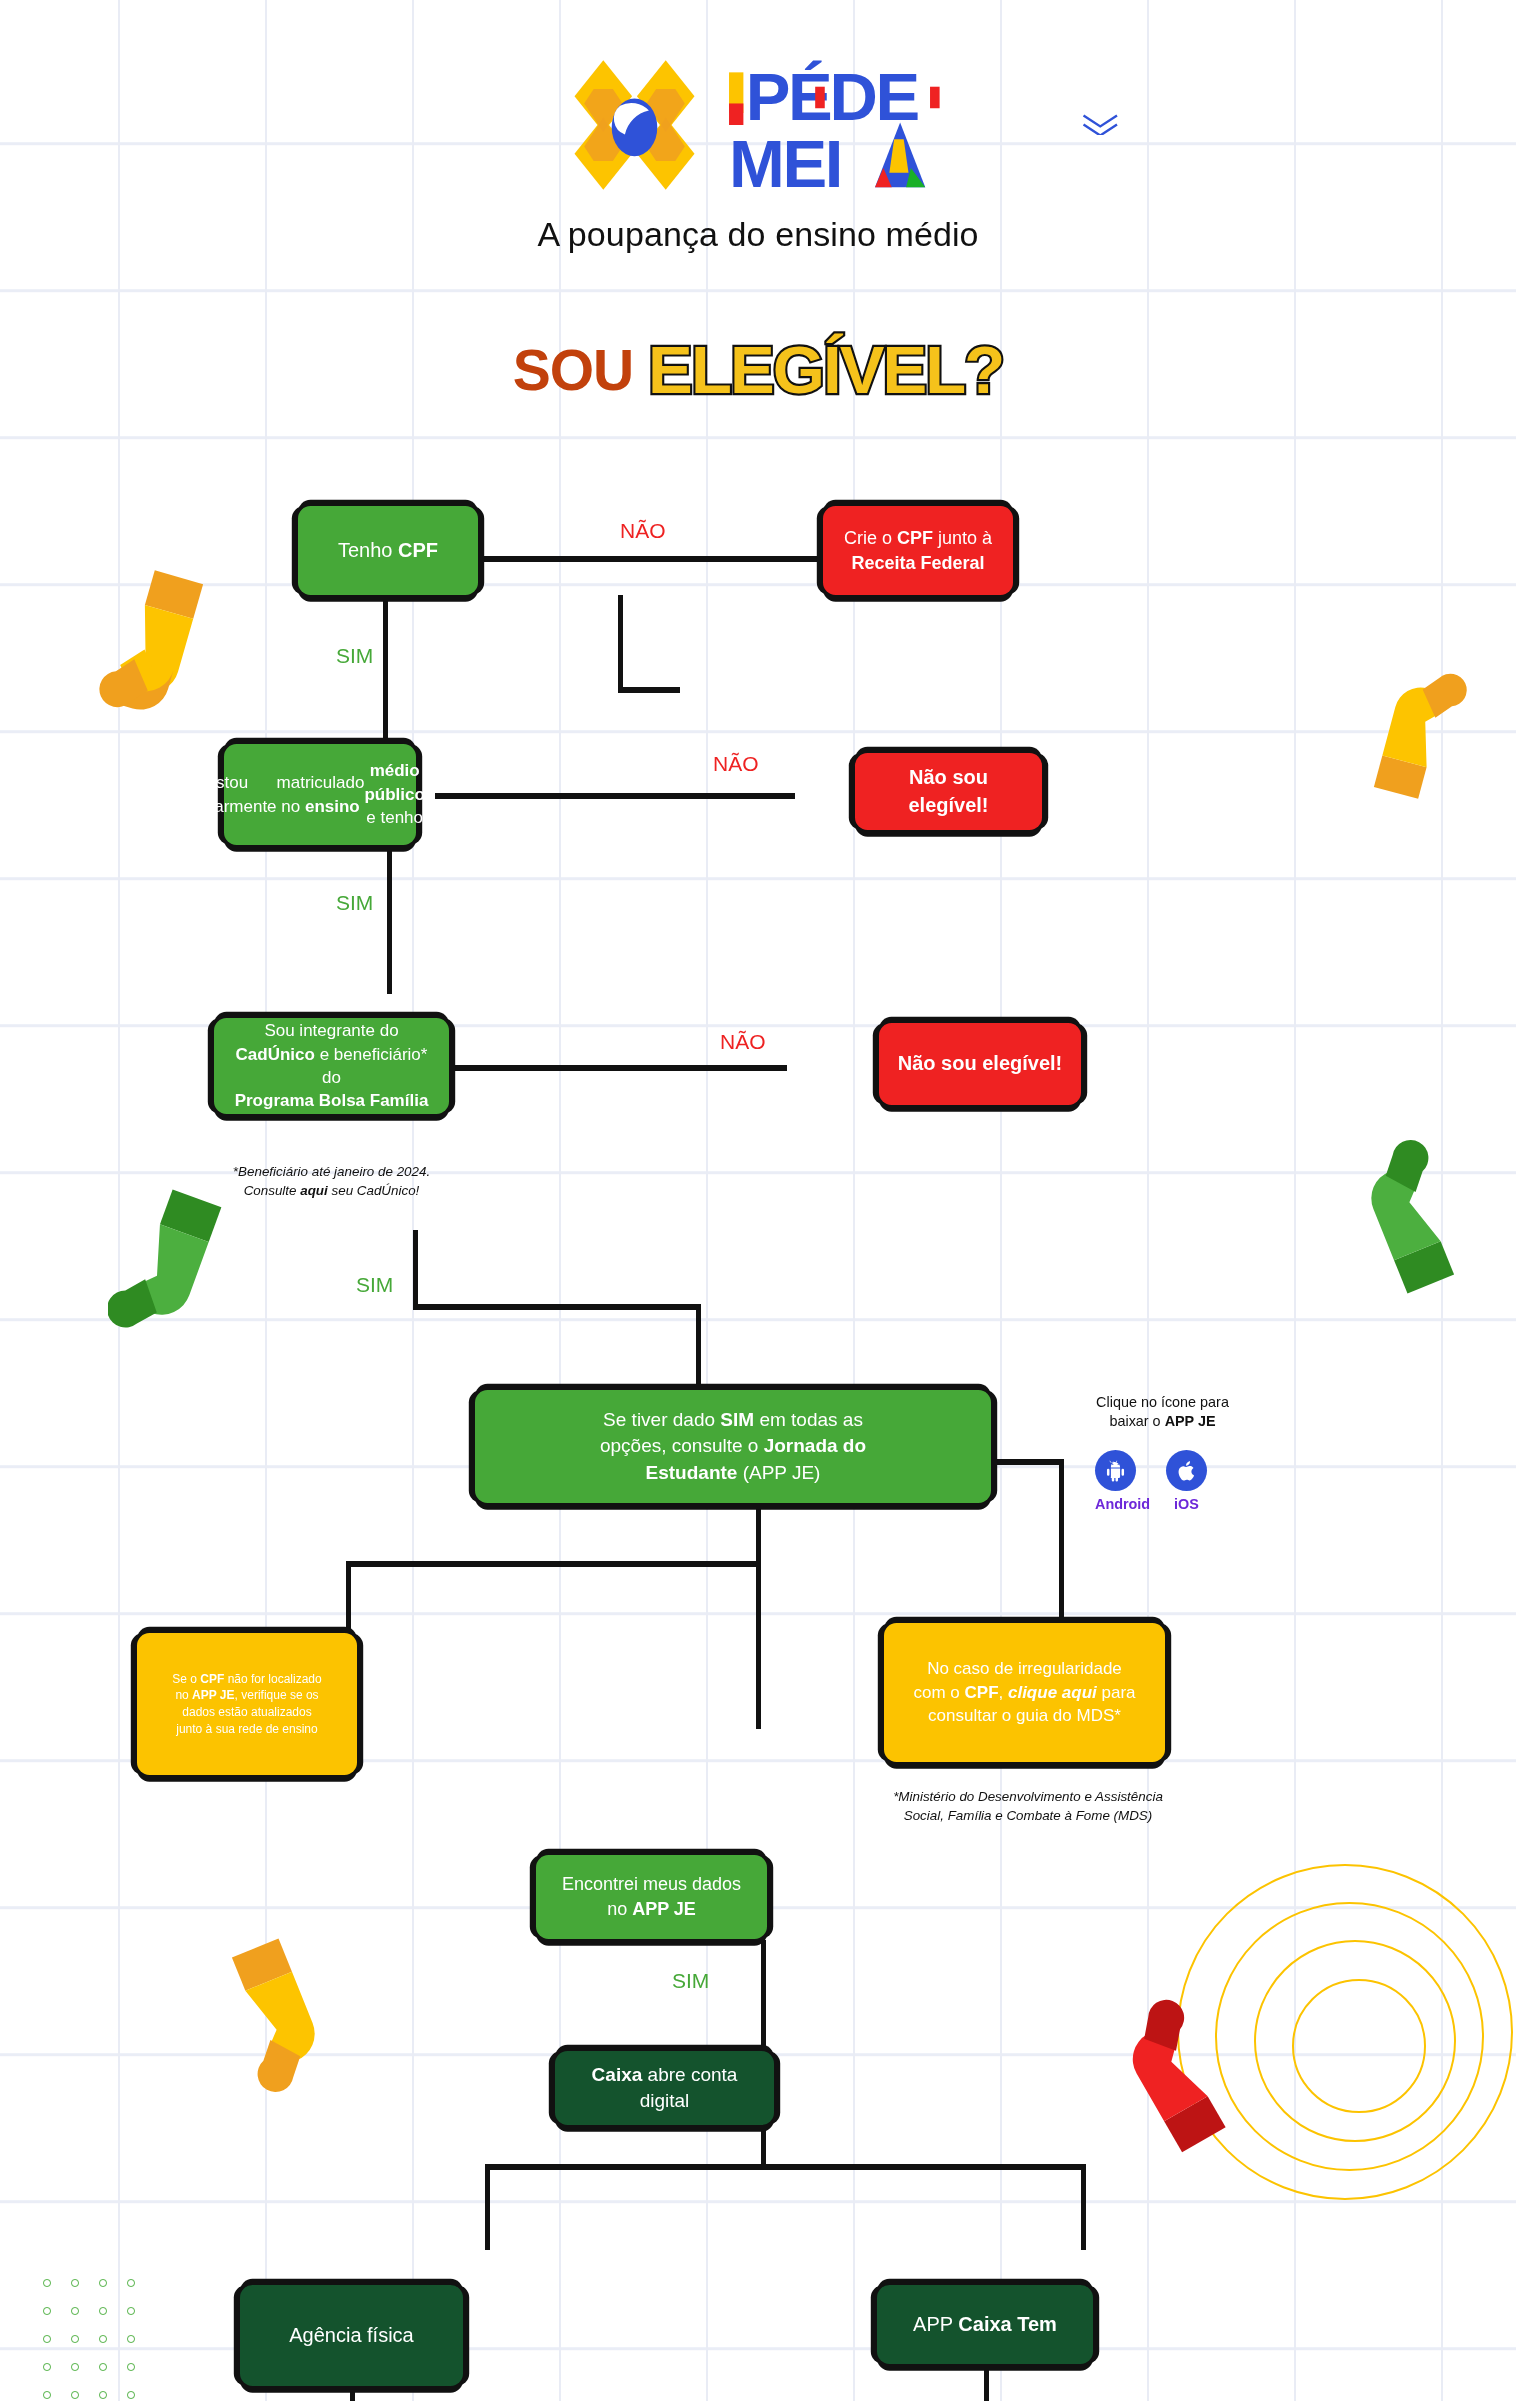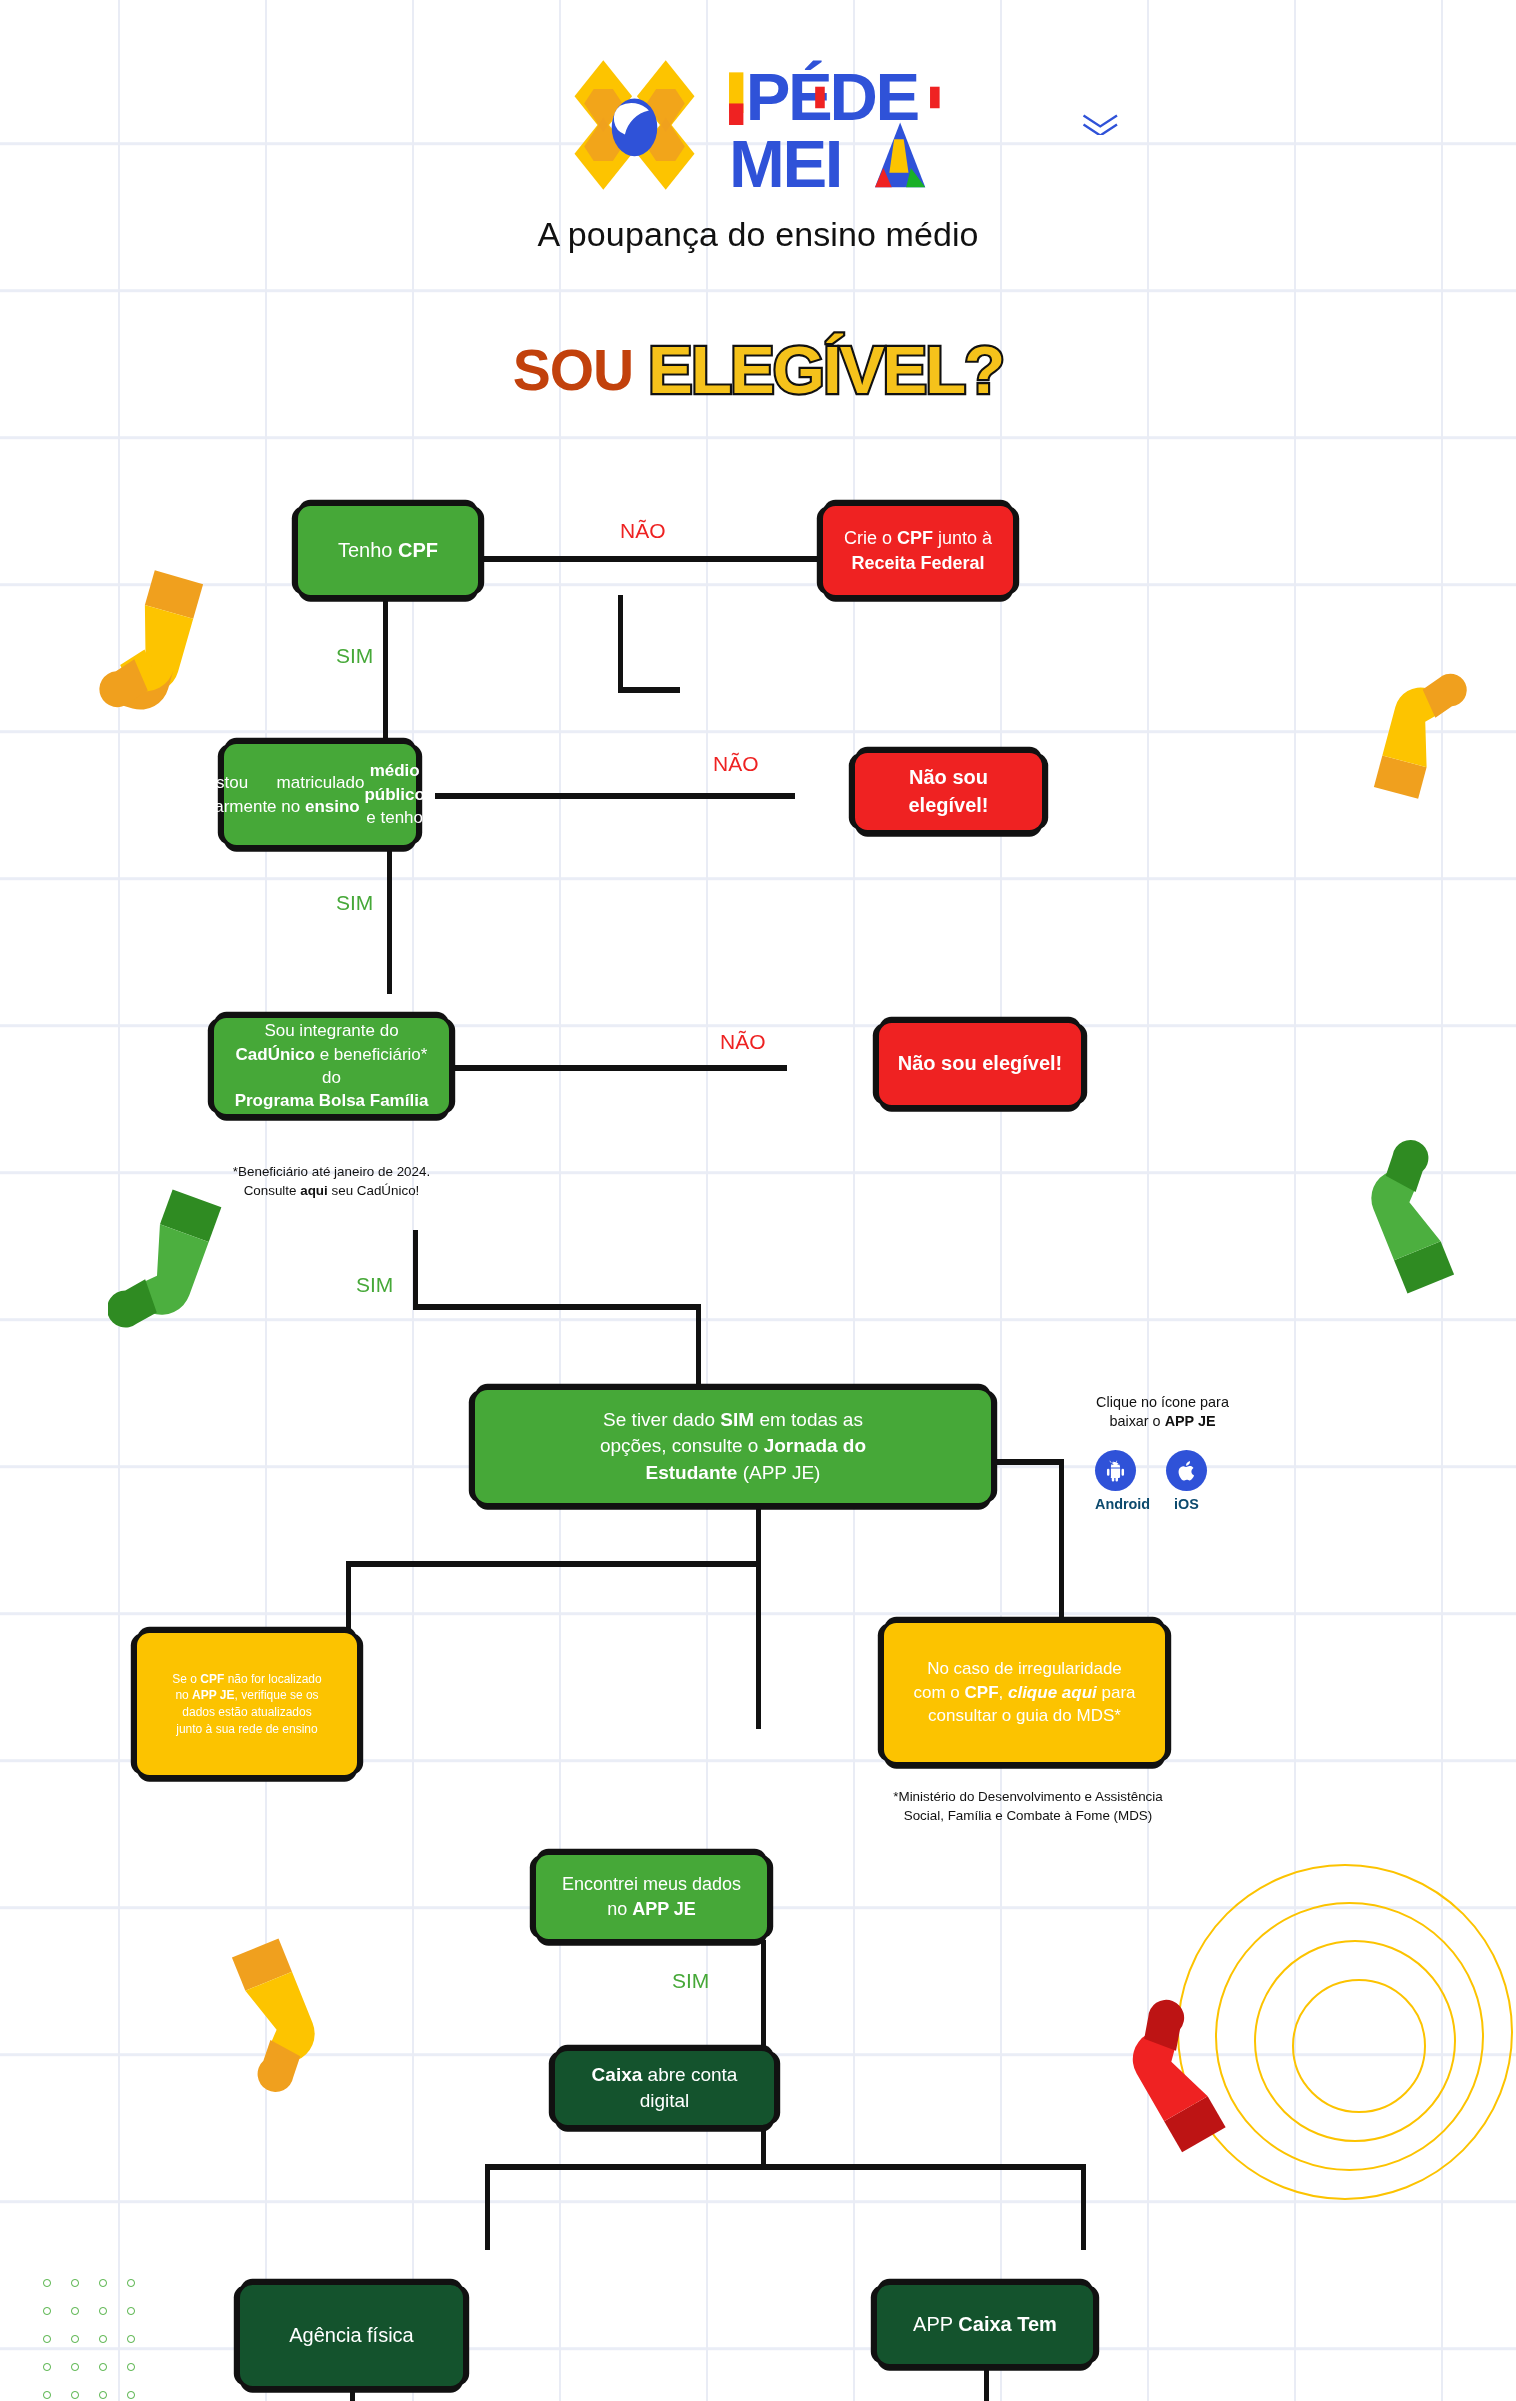--- a/index.html
+++ b/index.html
@@ -125,20 +125,21 @@
   .lbl.sim { color: #46a838; }
   .lbl.nao { color: #ee2222; }
 
   .note {
     position: absolute;
     font-size: 13.4px;
     color: #111;
     text-align: center;
     line-height: 1.45;
     z-index: 7;
+    font-style: italic;
   }
   .note b { font-weight: bold; }
 
   .store-title {
     position: absolute;
     font-size: 14.4px;
     color: #111;
     text-align: center;
     line-height: 1.35;
     z-index: 7;
@@ -156,21 +157,21 @@
     width: 41px; height: 41px;
     border-radius: 50%;
     background: #2f52d8;
     display: flex; align-items: center; justify-content: center;
     margin: 0 auto;
   }
   .store-name {
     margin-top: 4.8px;
     font-size: 14.4px;
     font-weight: bold;
-    color: #0c4a6e;
+    color: #6d28d9;
   }
 </style>
 </head>
 <body>
 
 <div id="bg-grid"></div>
 
 <div class="ring" style="left:1177px;top:1864px;width:336px;height:336px;"></div>
 <div class="ring" style="left:1215px;top:1902px;width:269px;height:269px;"></div>
 <div class="ring" style="left:1254px;top:1940px;width:202px;height:202px;"></div>

